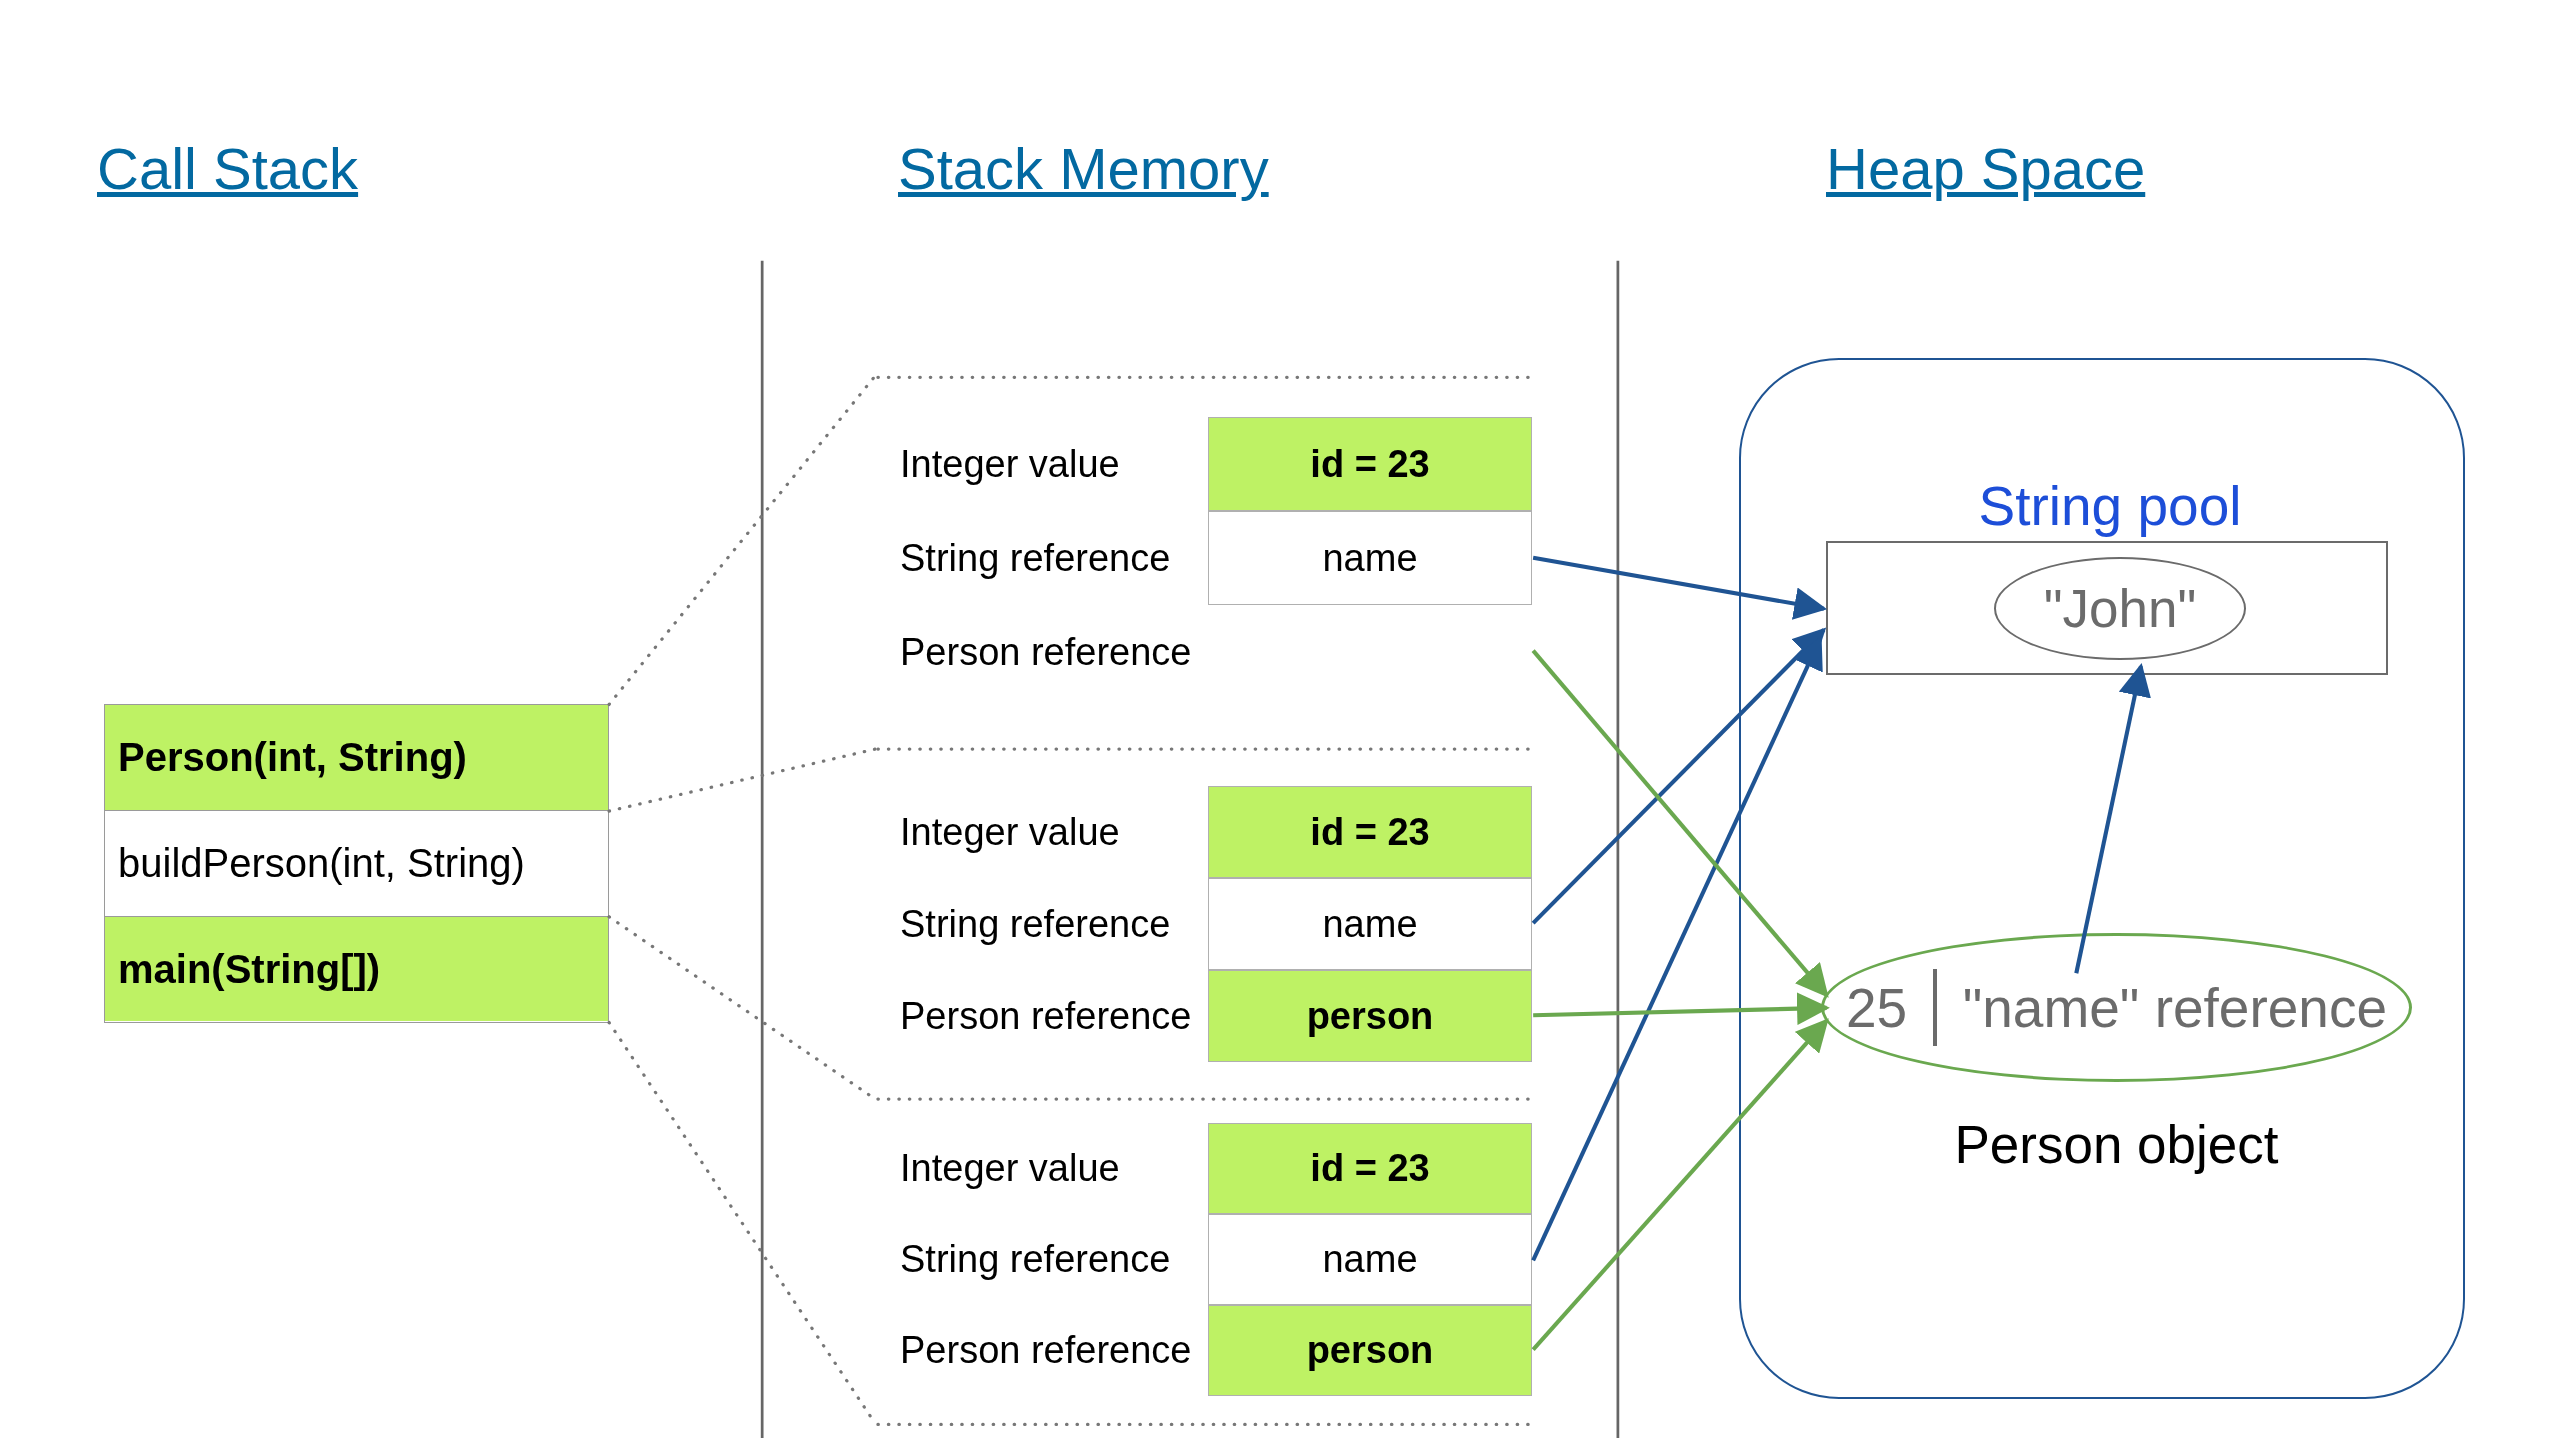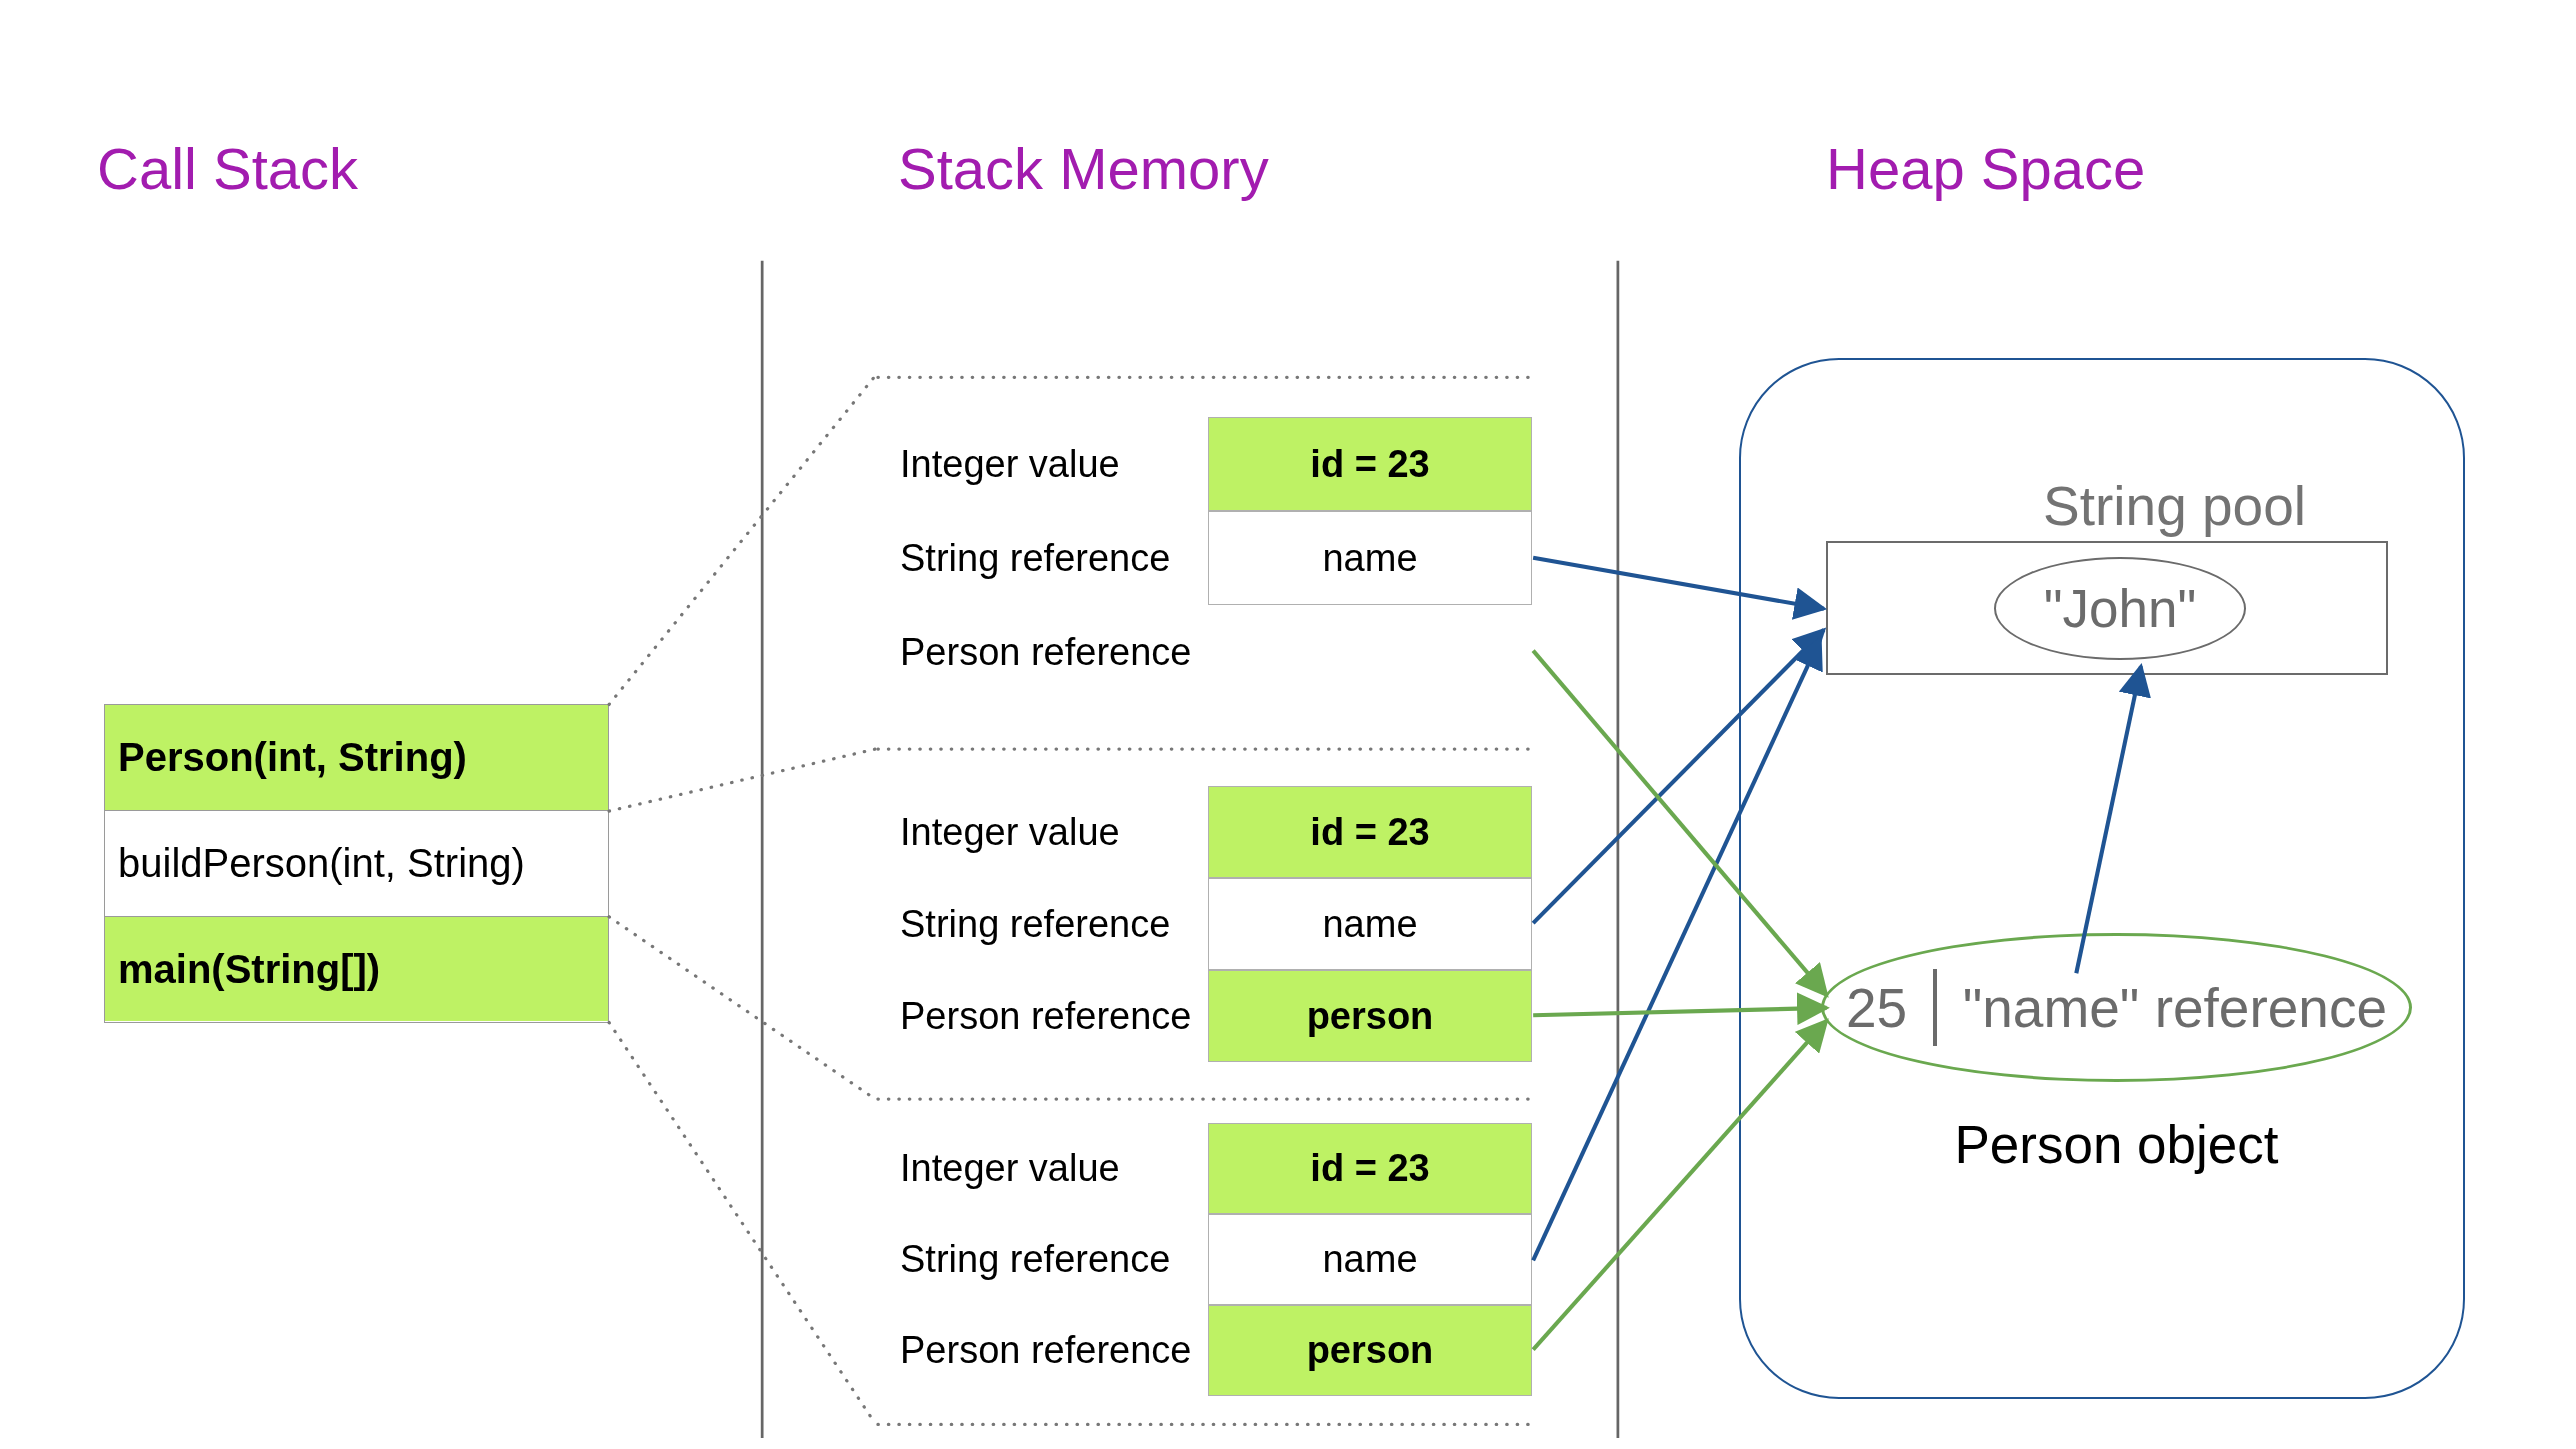--- a/index.html
+++ b/index.html
@@ -5,21 +5,21 @@
   html,body{margin:0;padding:0;background:#ffffff;}
   #canvas{
     position:relative;
     width:2576px;height:1449px;
     background:#ffffff;
     font-family:"Liberation Sans","DejaVu Sans",sans-serif;
     overflow:hidden;
   }
   .abs{position:absolute;}
   .section-title{
-    font-size:58px;color:#a21caf;white-space:nowrap;letter-spacing:0px;
+    font-size:58px;color:#0369a1;white-space:nowrap;letter-spacing:0px;text-decoration:underline;
   }
   
   .callstack-box{
     left:104px;top:704px;width:505px;height:319px;
     border:1.8px solid #9a9a9a;box-sizing:border-box;background:#ffffff;
   }
   .callstack-row{
     width:100%;height:106px;box-sizing:border-box;
     display:flex;align-items:center;
     padding-left:13px;font-size:40px;color:#000000;
@@ -43,22 +43,22 @@
     display:flex;align-items:center;justify-content:center;
     font-size:38px;color:#000000;
   }
   
   .heap-box{
     left:1739px;top:358px;width:726px;height:1041px;
     border:2.7px solid #1f5493;border-radius:100px;box-sizing:border-box;
     background:transparent;
   }
   .stringpool-label{
-    left:1914px;top:474px;width:392px;text-align:right;
-    font-size:55px;color:#737373;white-space:nowrap;
+    left:1914px;top:474px;width:392px;text-align:center;
+    font-size:55px;color:#1d4ed8;white-space:nowrap;
   }
   .stringpool-box{
     left:1826px;top:541px;width:562px;height:134px;
     border:2.7px solid #6b6b6b;box-sizing:border-box;background:#ffffff;
   }
   .john-ellipse{
     left:1994px;top:557px;width:252px;height:103px;
     border:2.7px solid #6b6b6b;border-radius:50%;box-sizing:border-box;
     display:flex;align-items:center;justify-content:center;
     font-size:53px;color:#6b6b6b;background:#ffffff;

